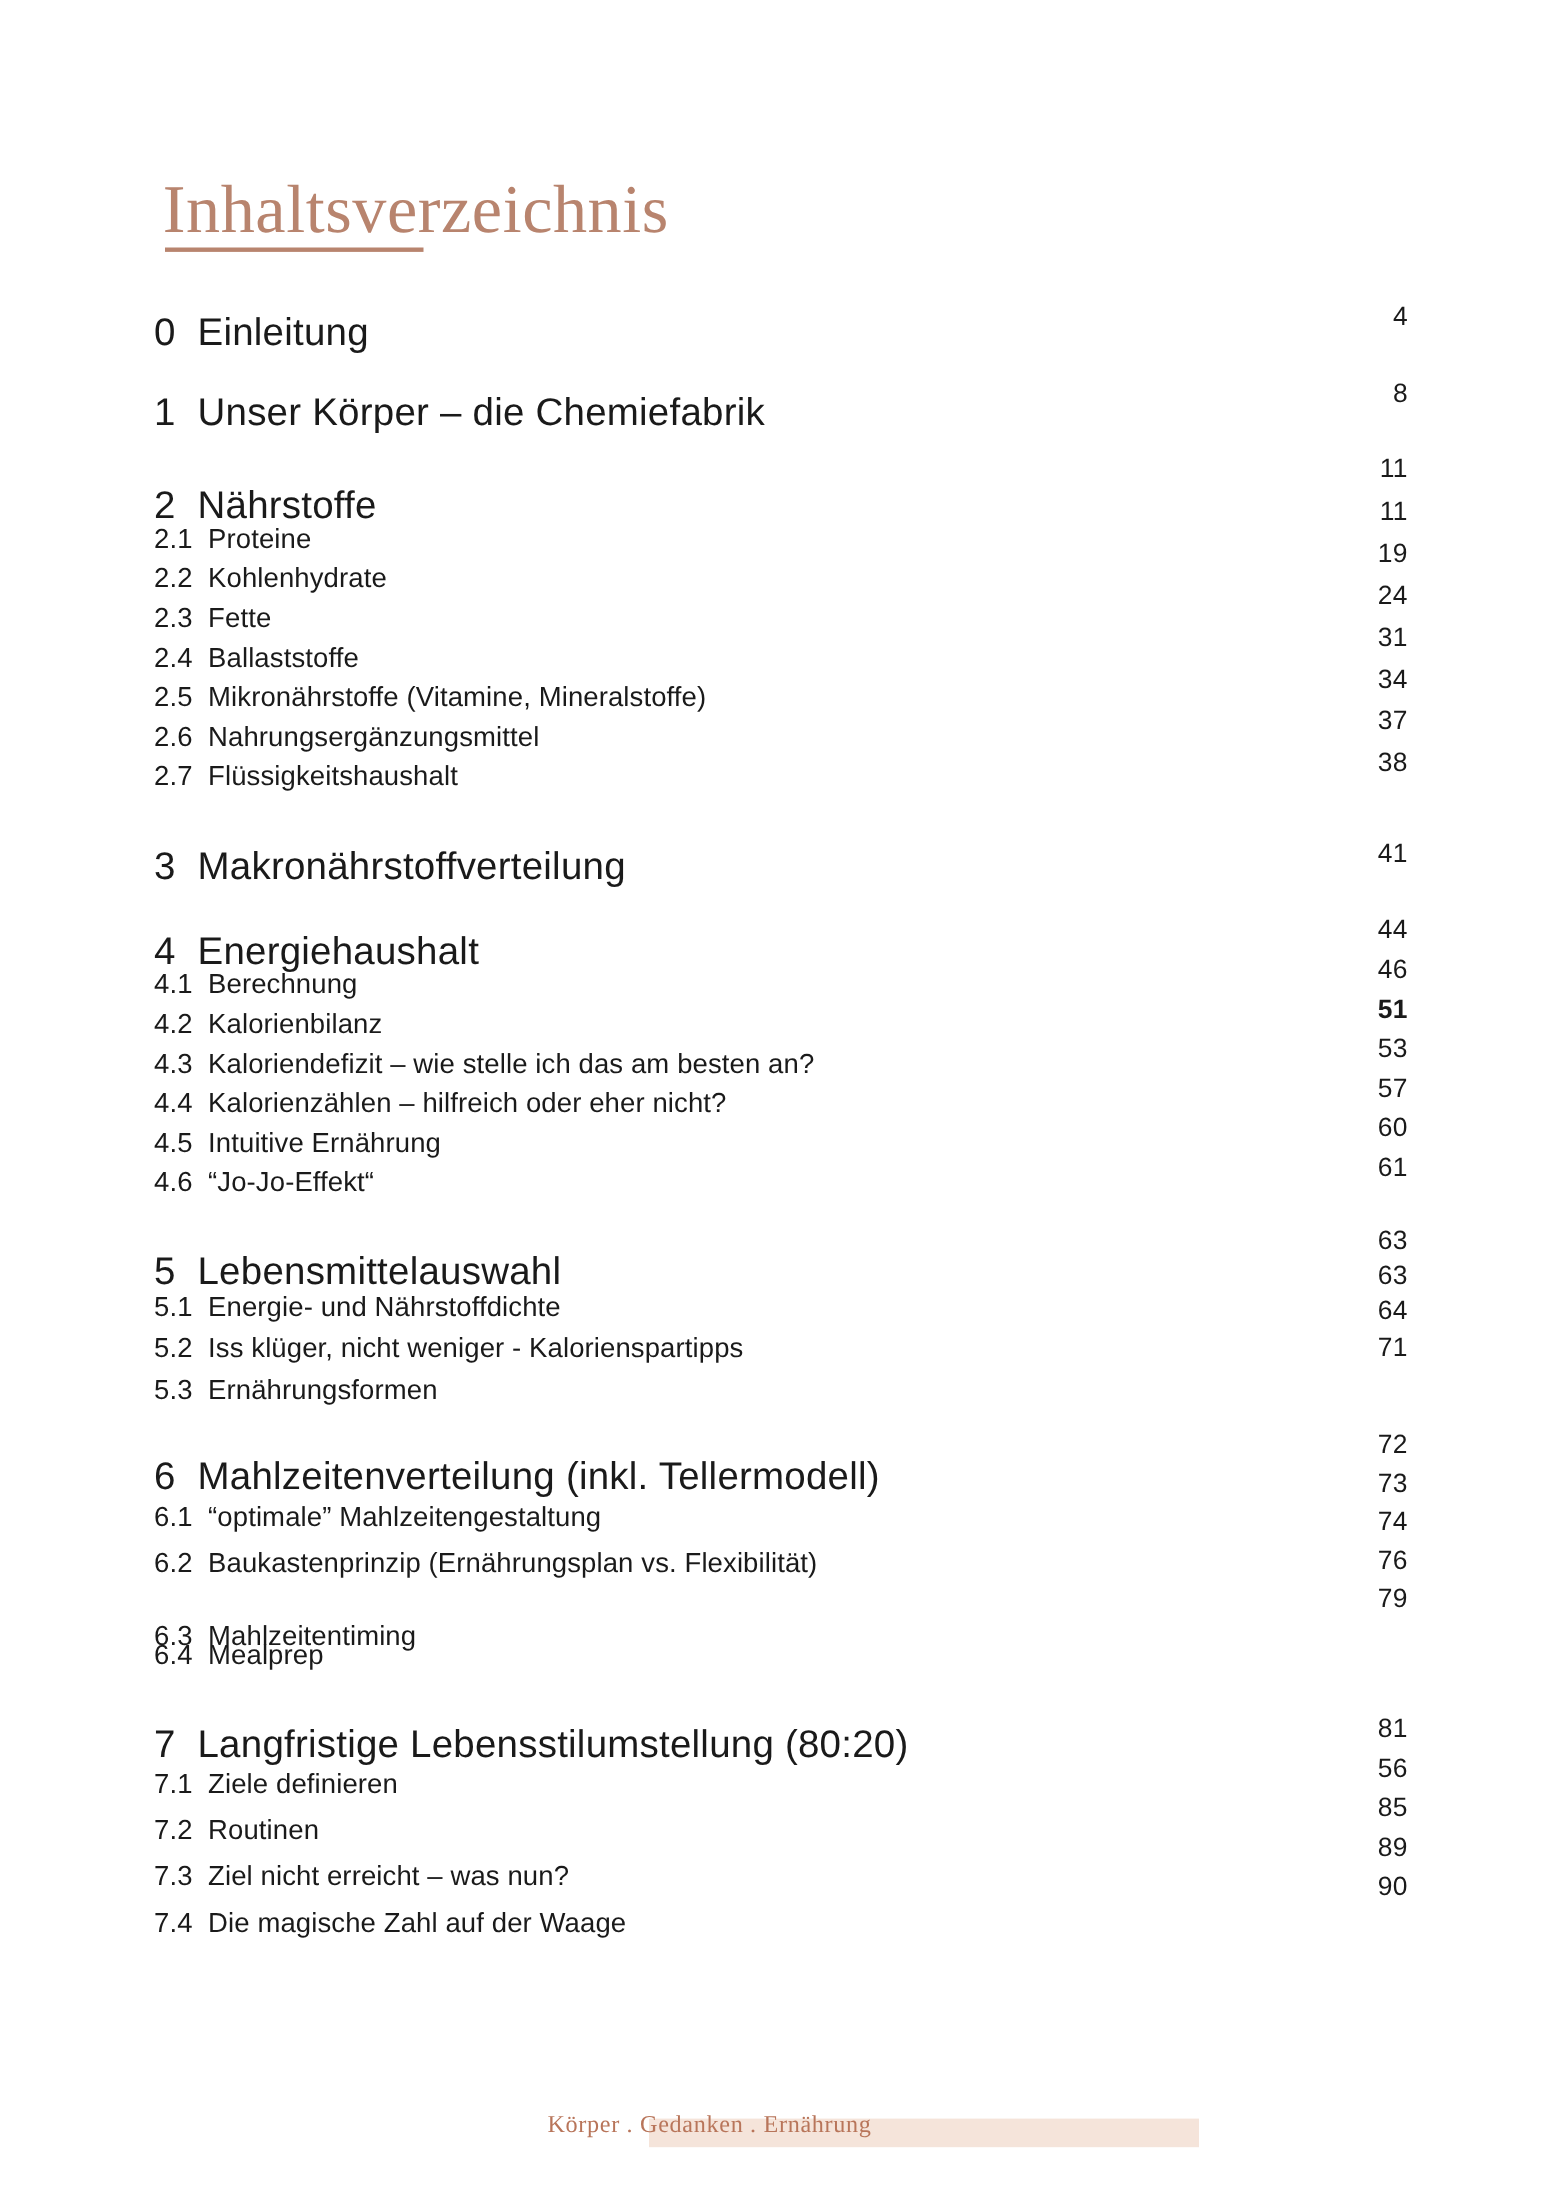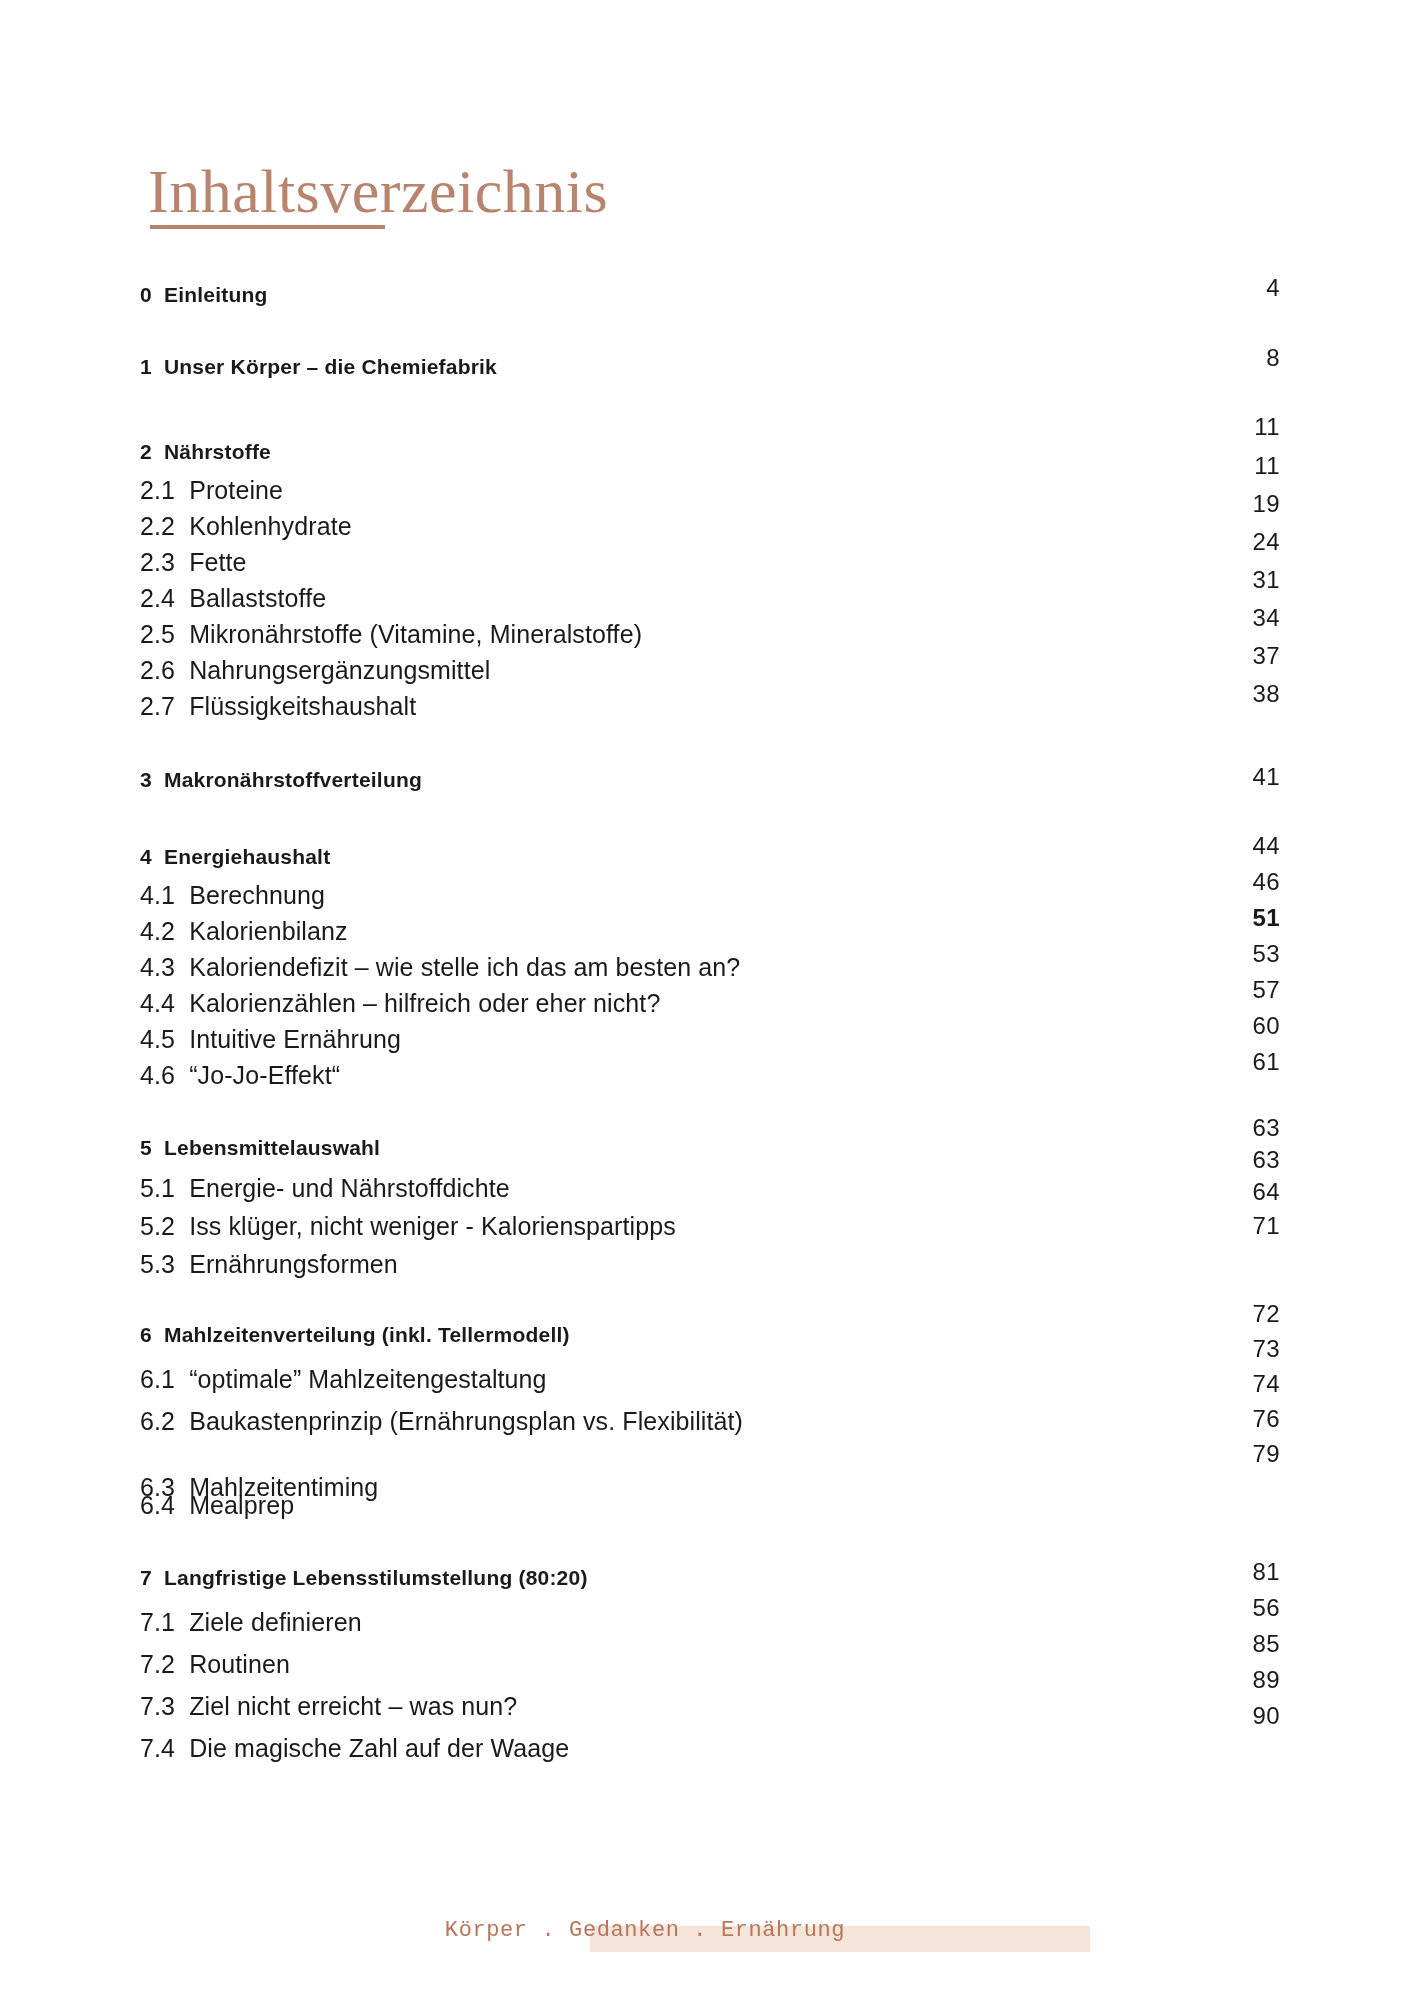--- a/index.html
+++ b/index.html
@@ -52,22 +52,22 @@
     height: 2000px;
   }
 
   .entry {
     position: absolute;
     left: 140px;
     white-space: nowrap;
     color: #1a1a1a;
   }
   .entry.chapter {
-    font-size: 21px;
-    font-weight: 700;
+    font-size: 35px;
+    font-weight: 400;
     letter-spacing: 0.2px;
   }
   .entry.sub {
     font-size: 25px;
     font-weight: 400;
     letter-spacing: 0.1px;
   }
 
   .pagenum {
     position: absolute;
@@ -91,21 +91,21 @@
   }
   .footer-text {
     position: absolute;
     left: 0;
     top: 1918px;
     width: 1290px;
     text-align: center;
     font-size: 22px;
     color: #b8755a;
     letter-spacing: 0.6px;
-    font-family: Liberation Mono, monospace;
+    font-family: Liberation Serif, serif;
   }
 </style>
 </head>
 <body>
 
 <div class="page">
 
   <h1 class="toc-title">Inhaltsverzeichnis</h1>
 
   <div class="title-rule"></div>

